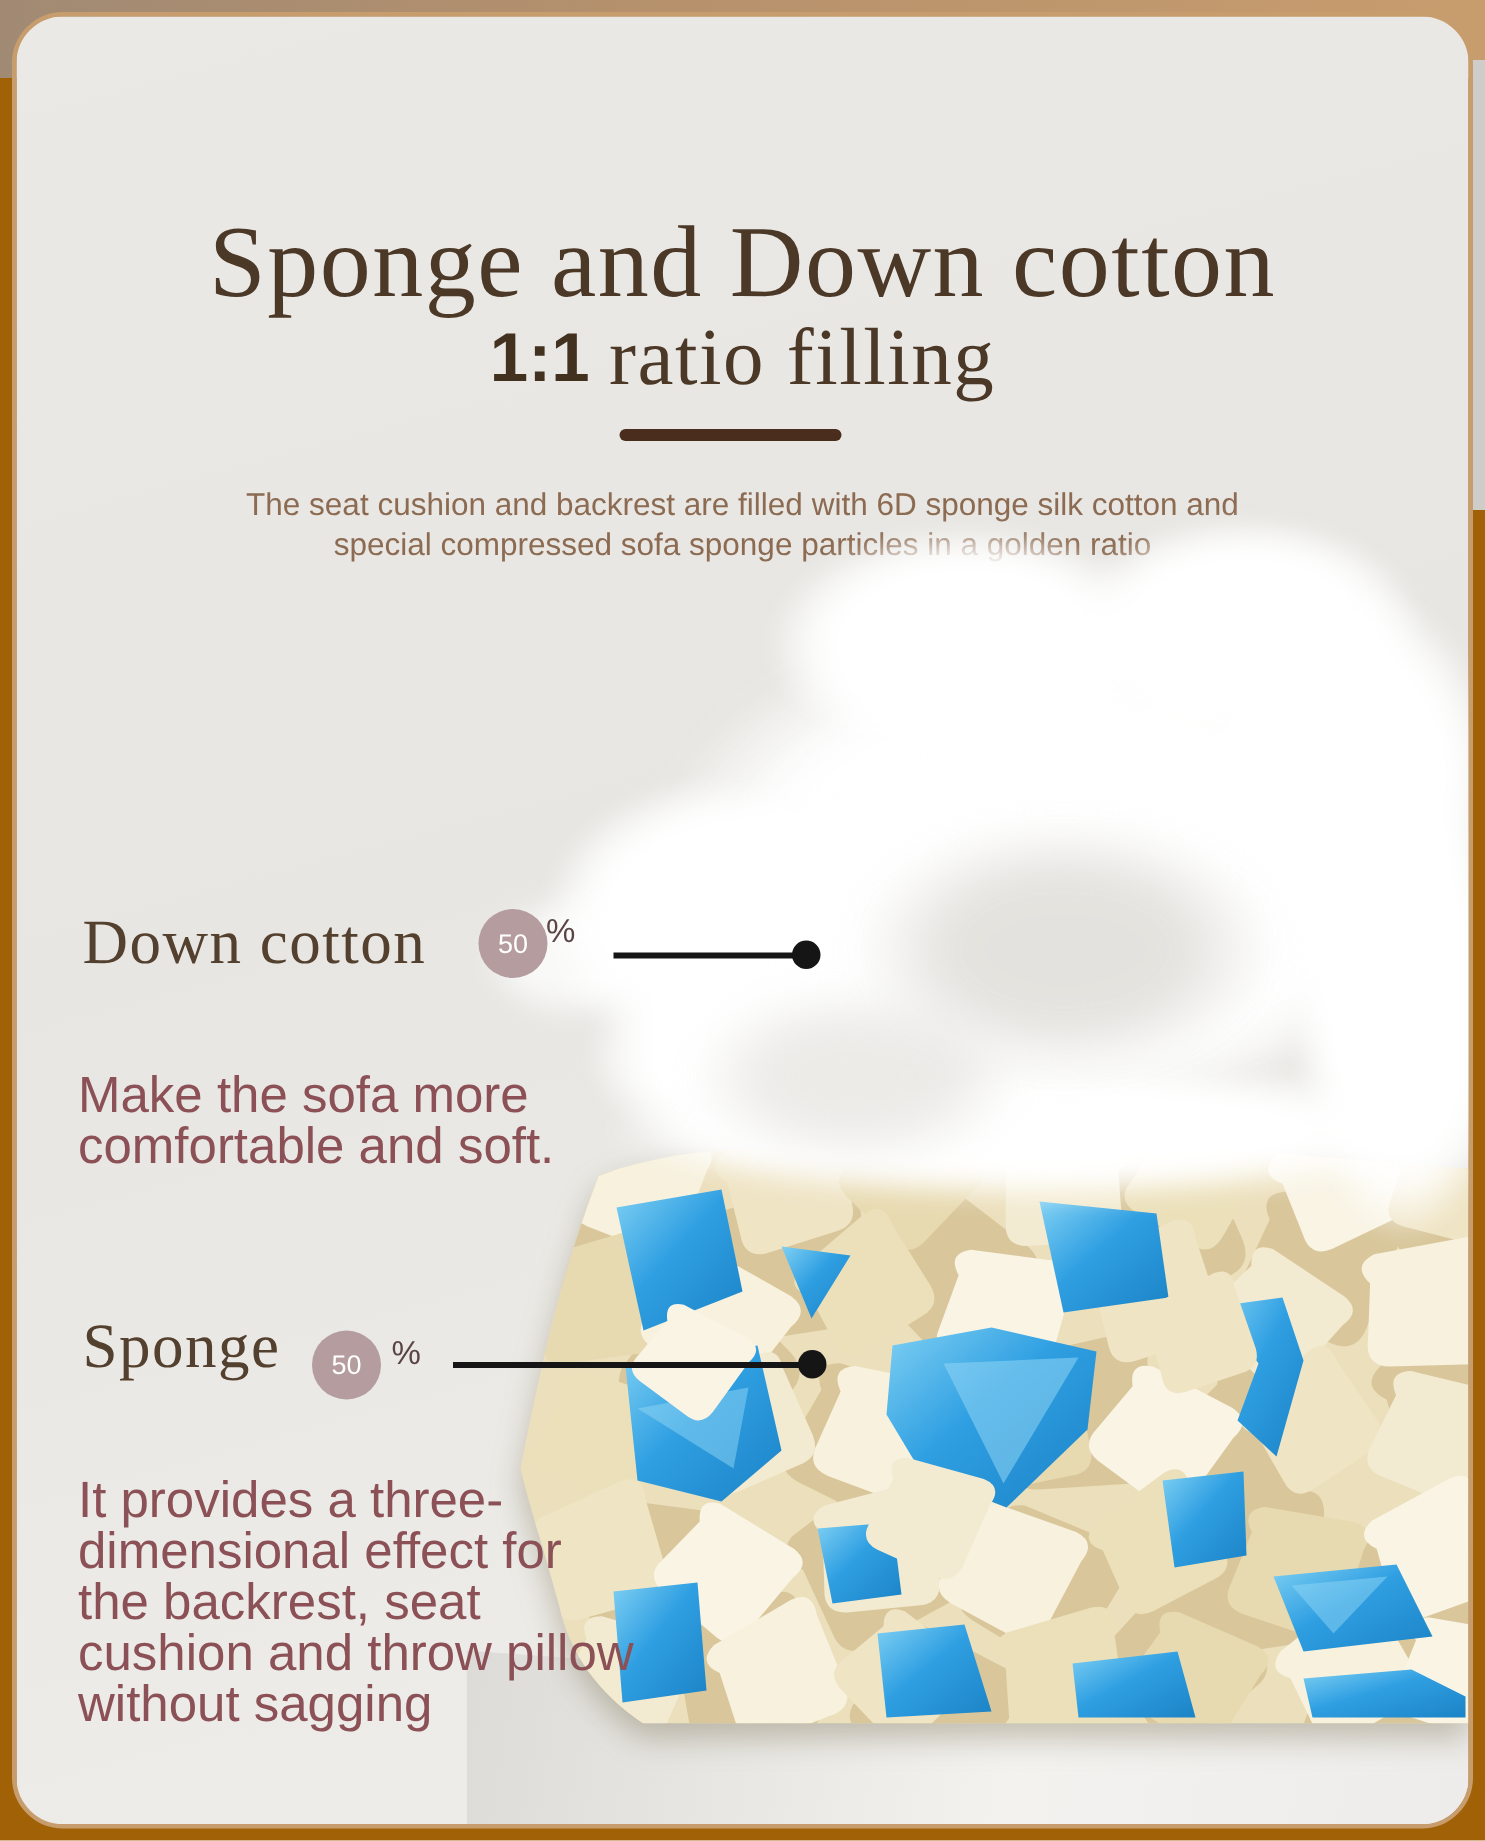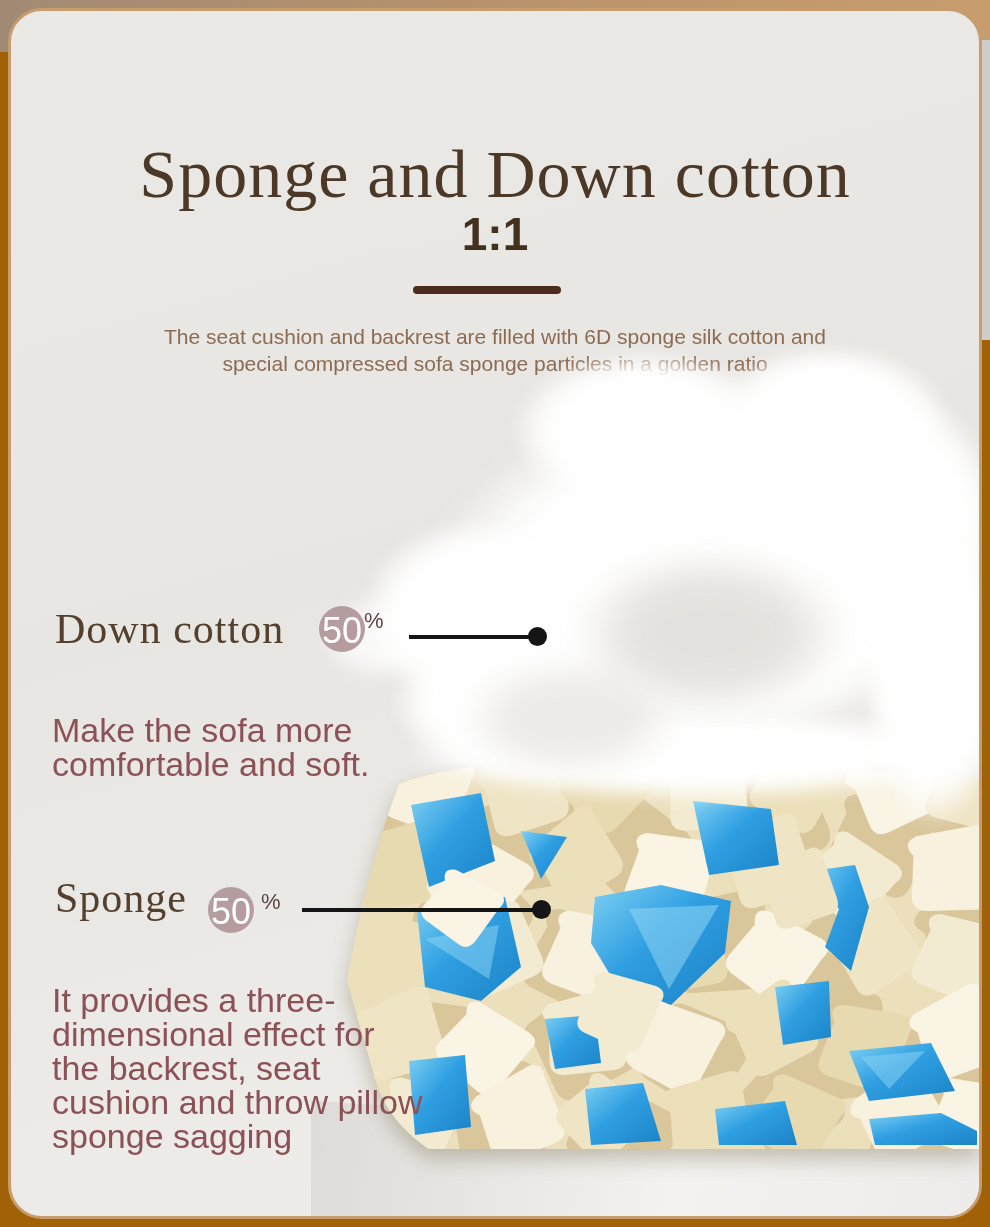--- a/index.html
+++ b/index.html
@@ -50,22 +50,22 @@
   .wisp{left:-18px;top:240px;width:120px;height:80px;opacity:.75;filter:blur(9px);}
   .shade{position:absolute;border-radius:50%;filter:blur(12px);
          background:radial-gradient(closest-side,#e0ded9 55%,rgba(224,222,217,0) 100%);}
   .s1{left:230px;top:190px;width:280px;height:170px;opacity:.85;}
   .s2{left:120px;top:300px;width:220px;height:120px;opacity:.6;}
   
   .mat{display:contents;}
   .mat-name{position:absolute;font-family:"Liberation Serif",serif;font-size:42px;line-height:52px;
             letter-spacing:1px;color:#54402e;}
   .badge{position:absolute;width:46px;height:46px;border-radius:50%;background:var(--badge-mauve);
-         display:flex;align-items:flex-end;justify-content:center;
-         color:var(--badge-text);font-size:36px;}
+         display:flex;align-items:center;justify-content:center;
+         color:var(--badge-text);font-size:18px;}
   .unit{position:absolute;font-size:22px;color:var(--percent-gray);}
   .lead{position:absolute;height:4px;background:var(--leader-black);}
   .dot{position:absolute;width:19px;height:19px;border-radius:50%;background:var(--leader-black);}
   .mat-desc{position:absolute;font-size:34px;line-height:34px;color:var(--description-maroon);margin-top:36px;}
   .dc-name{left:44px;top:592px;}
   .dc-badge{left:308px;top:595px;}
   .dc-unit{left:353px;top:597px;}
   .dc-line{left:398px;top:624px;width:125px;}
   .dc-dot{left:517px;top:616px;}
   .dc-desc{left:41px;top:666px;width:380px;}
@@ -81,20 +81,21 @@
 
 <div class="stage">
   <div class="top-strip"></div>
   <div class="side-strip"></div>
 
   <div class="card">
 
     <h1 class="title1">Sponge and Down cotton</h1>
     <div class="title2">
       <span class="ratio">1:1</span>
+      <span class="t2rest">ratio filling</span>
     </div>
     <div class="divider"></div>
     <div class="subtitle">
       <div>The seat cushion and backrest are filled with 6D sponge silk cotton and</div>
       <div>special compressed sofa sponge particles in a golden ratio</div>
     </div>
 
     
     <div class="floor"></div>
 
@@ -234,17 +235,17 @@
 
     
     <div class="mat">
       <span class="mat-name sp-name">Sponge</span>
       <span class="badge sp-badge">
         <span>50</span>
       </span>
       <span class="unit sp-unit">%</span>
       <div class="lead sp-line"></div>
       <div class="dot sp-dot"></div>
-      <p class="mat-desc sp-desc">It provides a three-dimensional effect for the backrest, seat cushion and throw pillow sponge sagging</p>
+      <p class="mat-desc sp-desc">It provides a three-dimensional effect for the backrest, seat cushion and throw pillow without sagging</p>
     </div>
 
   </div>
 </div>
 
 </body></html>

